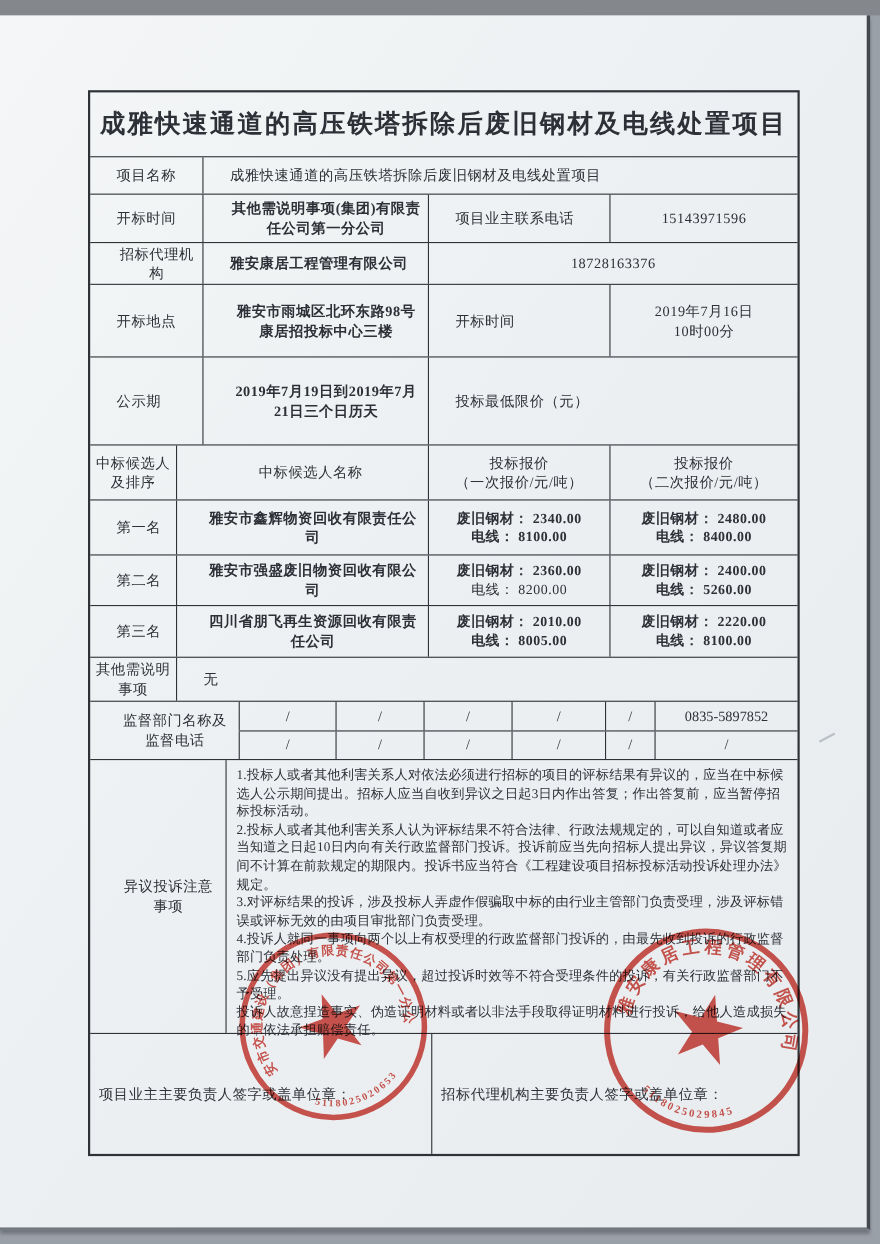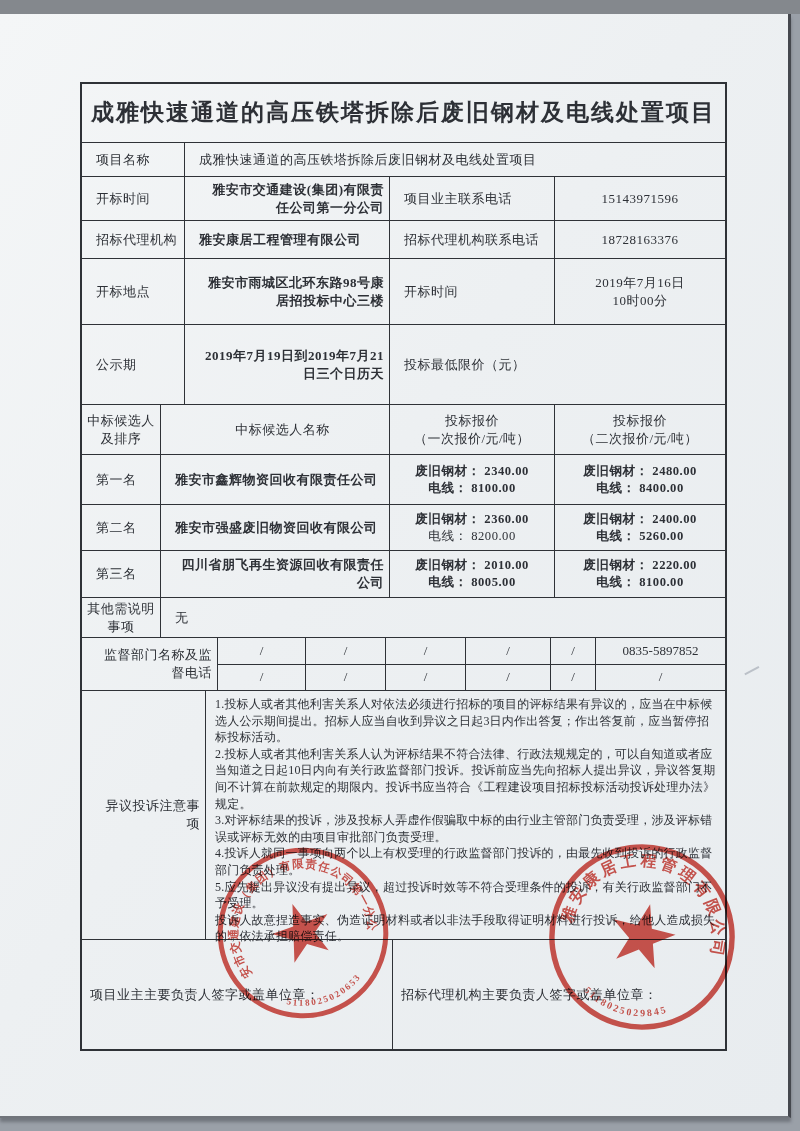--- a/index.html
+++ b/index.html
@@ -26,21 +26,21 @@
   .row { display:flex; align-items:stretch; border-top:1px solid #2f3237; }
   .row:first-child { border-top:none; }
   .cell {
     display:flex; align-items:center; justify-content:center;
     text-align:center; padding:2px 5px;
     border-left:1px solid #2f3237;
     font-size:13px; line-height:1.35; letter-spacing:.5px;
     overflow:hidden;
   }
   .cell:first-child { border-left:none; }
-  .cell.left { justify-content:flex-start; text-align:right; padding-left:14px; }
+  .cell.left { justify-content:flex-start; text-align:center; padding-left:24px; }
   .flex1 { flex:1; }
   .stack { flex-direction:column; }
   .title-row { height:58px; }
   .title-cell { font-size:23px; font-weight:bold; letter-spacing:2px; width:100%; }
   
   .wL { width:102px; }  
   .w2 { width:205px; }
   .w3 { width:165px; }
   .wA { width:78px; }   
   .wB { width:229px;padding-left:20px; }
@@ -84,29 +84,28 @@
       <div class="cell title-cell">成雅快速通道的高压铁塔拆除后废旧钢材及电线处置项目</div>
     </div>
 
     <div class="row" style="height:34px">
       <div class="cell left wL">项目名称</div>
       <div class="cell left flex1">成雅快速通道的高压铁塔拆除后废旧钢材及电线处置项目</div>
     </div>
 
     <div class="row" style="height:44px">
       <div class="cell left wL">开标时间</div>
-      <div class="cell left w2" style="font-weight:bold">雅安市交通建设(集团)有限责任公司第一分公司</div>
+      <div class="cell left w2" style="font-weight:bold">其他需说明事项(集团)有限责任公司第一分公司</div>
       <div class="cell left w3">项目业主联系电话</div>
       <div class="cell flex1">15143971596</div>
     </div>
 
     <div class="row" style="height:38px">
       <div class="cell left wL">招标代理机构</div>
       <div class="cell left w2" style="font-weight:bold">雅安康居工程管理有限公司</div>
-      <div class="cell left w3">招标代理机构联系电话</div>
       <div class="cell flex1">18728163376</div>
     </div>
 
     <div class="row" style="height:66px">
       <div class="cell left wL">开标地点</div>
       <div class="cell left w2" style="font-weight:bold">雅安市雨城区北环东路98号康居招投标中心三楼</div>
       <div class="cell left w3">开标时间</div>
       <div class="cell stack flex1">
         <div>2019年7月16日</div>
         <div>10时00分</div>

